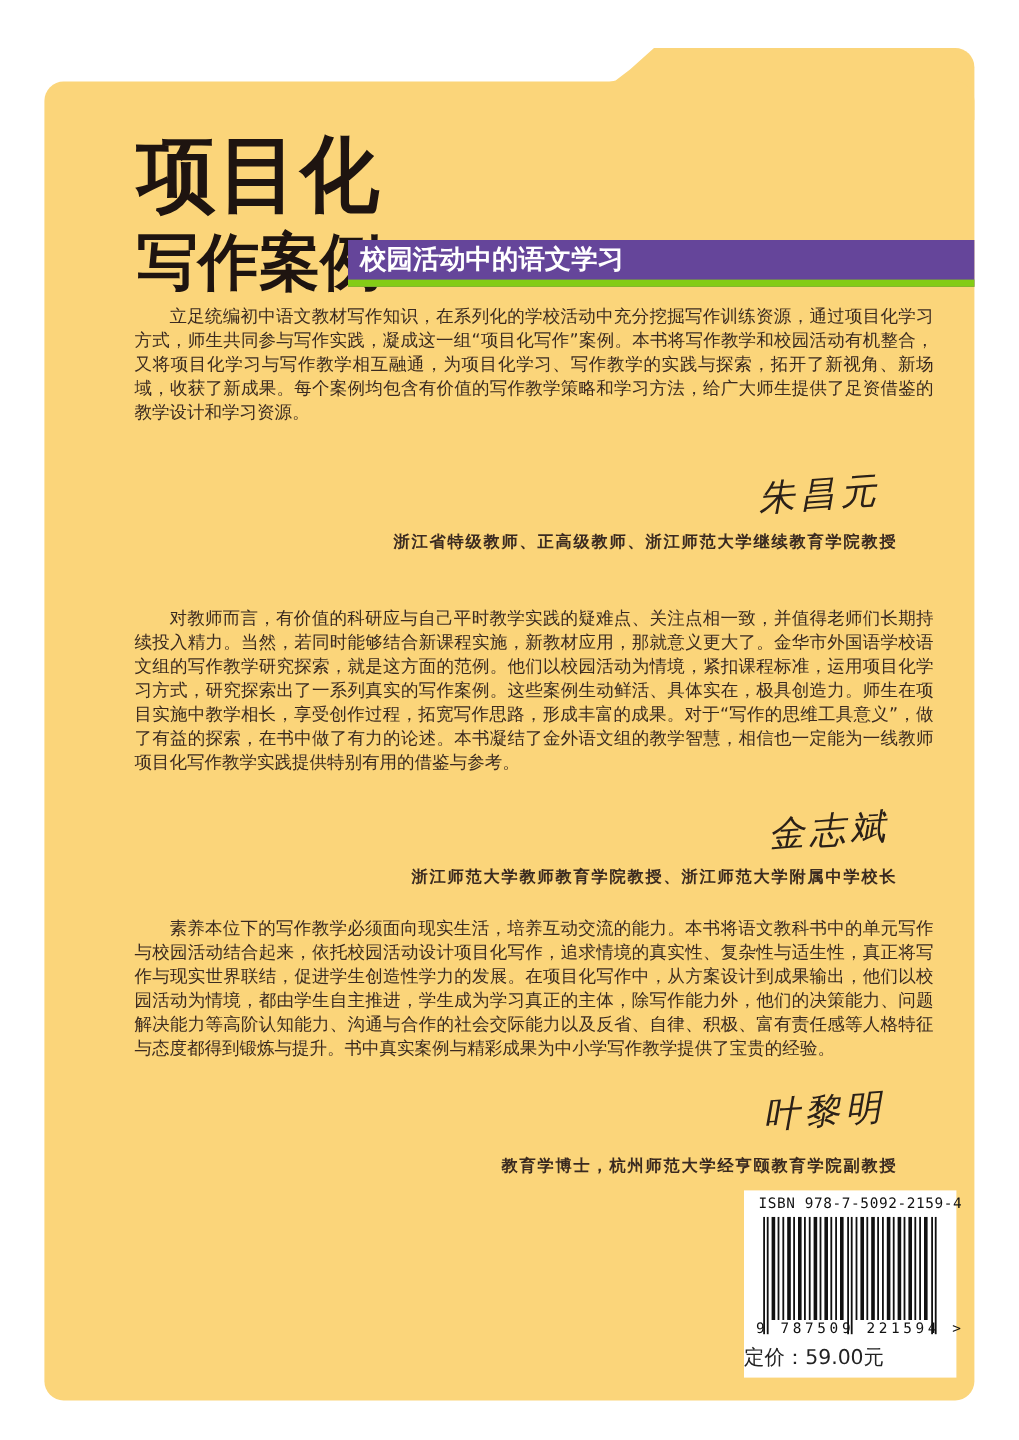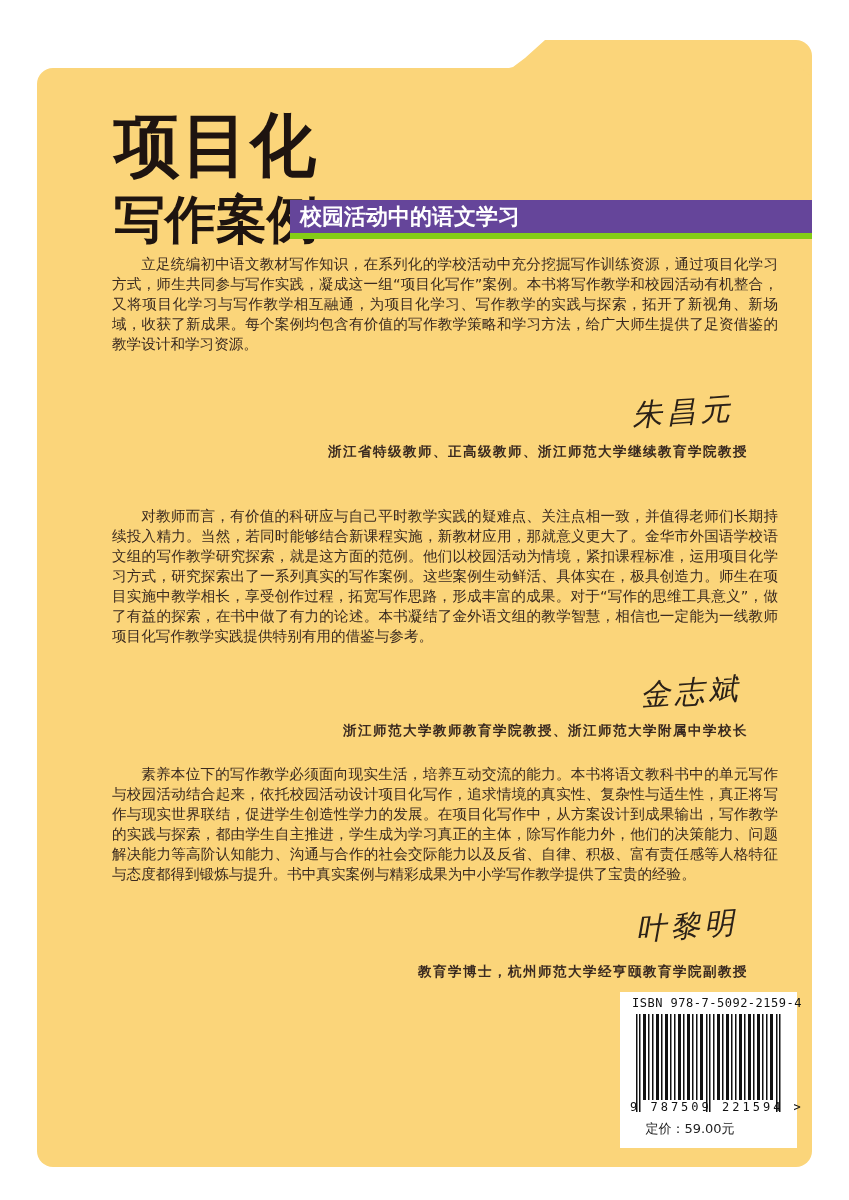--- a/index.html
+++ b/index.html
@@ -65,22 +65,22 @@
   .barcode {
     position: absolute; left: 14px; top: 22px; width: 150px; height: 98px;
   }
   .barcode-digits {
     position: absolute; left: 10px; top: 108px; font-family: "DejaVu Sans Mono", monospace;
     font-size: 12px; color: #111; letter-spacing: 3px; white-space: nowrap;
     background: transparent;
     text-align: right;
   }
   .price {
-    position: absolute; left: 0; width: 140px; top: 128px; text-align: center;
-    font-family: "DejaVu Sans", sans-serif; font-size: 13px; color: #222;
+    position: absolute; left: 0; width: 140px; top: 128px; text-align: left;
+    font-family: "DejaVu Sans", sans-serif; font-size: 17px; color: #222;
   }
 </style>
 </head>
 <body>
 
 <div class="card-tab"></div>
 <div class="card-tab-slope"></div>
 <div class="card-body"></div>
 
 <div class="title-main">项目化</div>
@@ -90,21 +90,21 @@
 </div>
 
 <p class="para" style="top:254px;">立足统编初中语文教材写作知识，在系列化的学校活动中充分挖掘写作训练资源，通过项目化学习方式，师生共同参与写作实践，凝成这一组“项目化写作”案例。本书将写作教学和校园活动有机整合，又将项目化学习与写作教学相互融通，为项目化学习、写作教学的实践与探索，拓开了新视角、新场域，收获了新成果。每个案例均包含有价值的写作教学策略和学习方法，给广大师生提供了足资借鉴的教学设计和学习资源。</p>
 <div class="signature" style="left:632px; top:392px;">朱昌元</div>
 <div class="affiliation" style="top:443px;">浙江省特级教师、正高级教师、浙江师范大学继续教育学院教授</div>
 
 <p class="para" style="top:506px;">对教师而言，有价值的科研应与自己平时教学实践的疑难点、关注点相一致，并值得老师们长期持续投入精力。当然，若同时能够结合新课程实施，新教材应用，那就意义更大了。金华市外国语学校语文组的写作教学研究探索，就是这方面的范例。他们以校园活动为情境，紧扣课程标准，运用项目化学习方式，研究探索出了一系列真实的写作案例。这些案例生动鲜活、具体实在，极具创造力。师生在项目实施中教学相长，享受创作过程，拓宽写作思路，形成丰富的成果。对于“写作的思维工具意义”，做了有益的探索，在书中做了有力的论述。本书凝结了金外语文组的教学智慧，相信也一定能为一线教师项目化写作教学实践提供特别有用的借鉴与参考。</p>
 <div class="signature" style="left:640px; top:672px;">金志斌</div>
 <div class="affiliation" style="top:722px;">浙江师范大学教师教育学院教授、浙江师范大学附属中学校长</div>
 
-<p class="para" style="top:764px;">素养本位下的写作教学必须面向现实生活，培养互动交流的能力。本书将语文教科书中的单元写作与校园活动结合起来，依托校园活动设计项目化写作，追求情境的真实性、复杂性与适生性，真正将写作与现实世界联结，促进学生创造性学力的发展。在项目化写作中，从方案设计到成果输出，写作教学的实践与探索，都由学生自主推进，学生成为学习真正的主体，除写作能力外，他们的决策能力、问题解决能力等高阶认知能力、沟通与合作的社会交际能力以及反省、自律、积极、富有责任感等人格特征与态度都得到锻炼与提升。书中真实案例与精彩成果为中小学写作教学提供了宝贵的经验。</p>
+<p class="para" style="top:764px;">素养本位下的写作教学必须面向现实生活，培养互动交流的能力。本书将语文教科书中的单元写作与校园活动结合起来，依托校园活动设计项目化写作，追求情境的真实性、复杂性与适生性，真正将写作与现实世界联结，促进学生创造性学力的发展。在项目化写作中，从方案设计到成果输出，他们以校园活动为情境，都由学生自主推进，学生成为学习真正的主体，除写作能力外，他们的决策能力、问题解决能力等高阶认知能力、沟通与合作的社会交际能力以及反省、自律、积极、富有责任感等人格特征与态度都得到锻炼与提升。书中真实案例与精彩成果为中小学写作教学提供了宝贵的经验。</p>
 <div class="signature" style="left:636px; top:906px;">叶黎明</div>
 <div class="affiliation" style="top:963px;">教育学博士，杭州师范大学经亨颐教育学院副教授</div>
 
 <div class="barcode-box">
   <div class="isbn-text">ISBN 978-7-5092-2159-4</div>
   <svg class="barcode" viewBox="0 0 150 98" preserveAspectRatio="none">
     <g fill="#111">
       <rect x="2" y="0" width="1.5" height="98"></rect>
         <rect x="5" y="0" width="1.5" height="98"></rect>
       <rect x="9" y="0" width="3" height="86"></rect>

